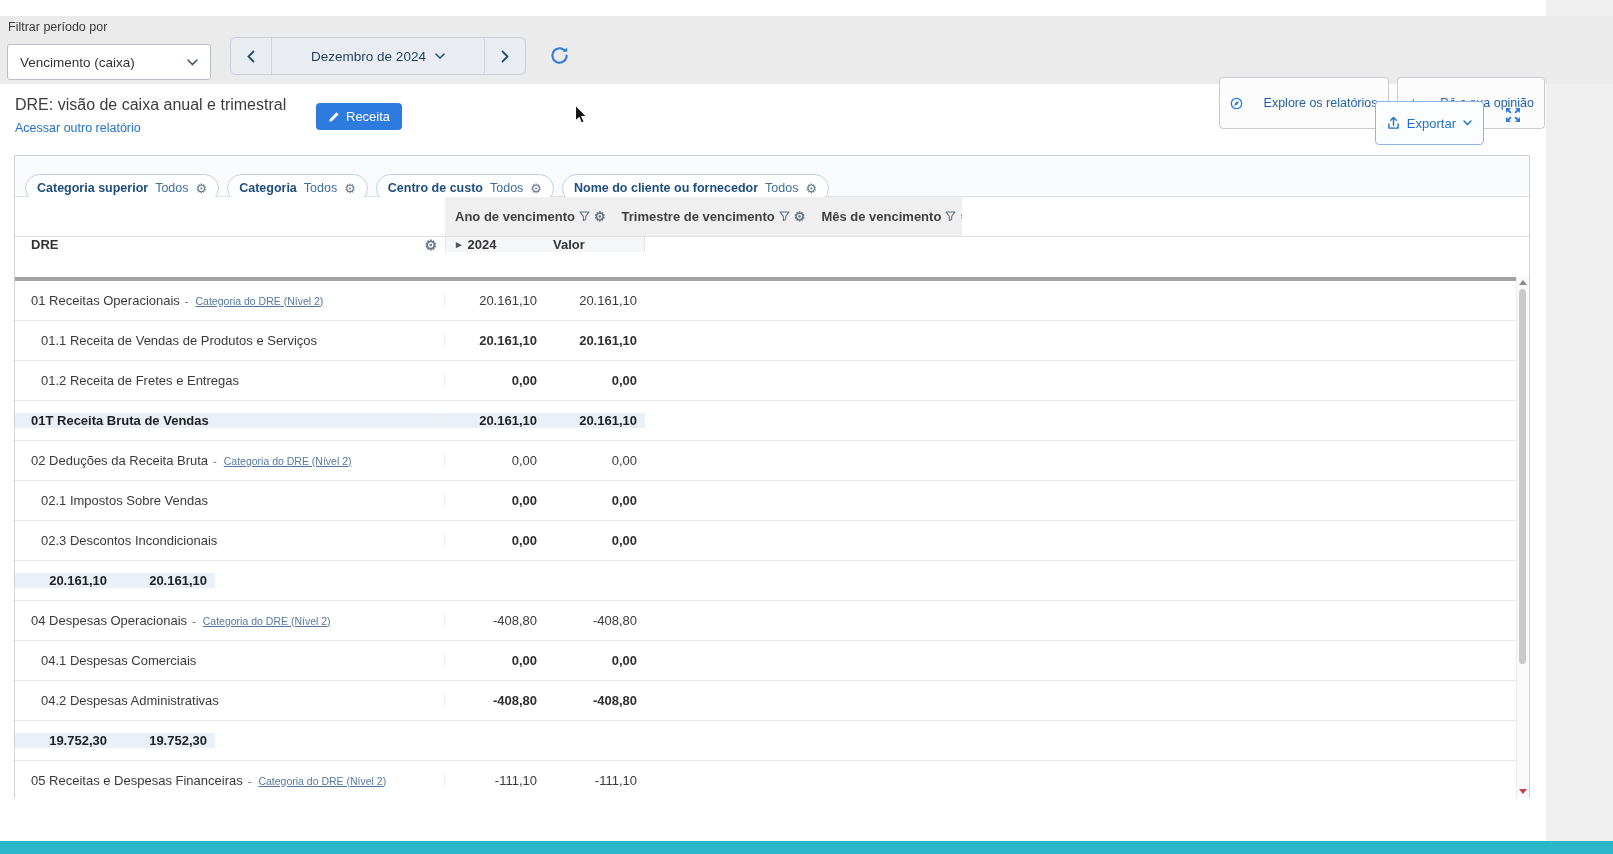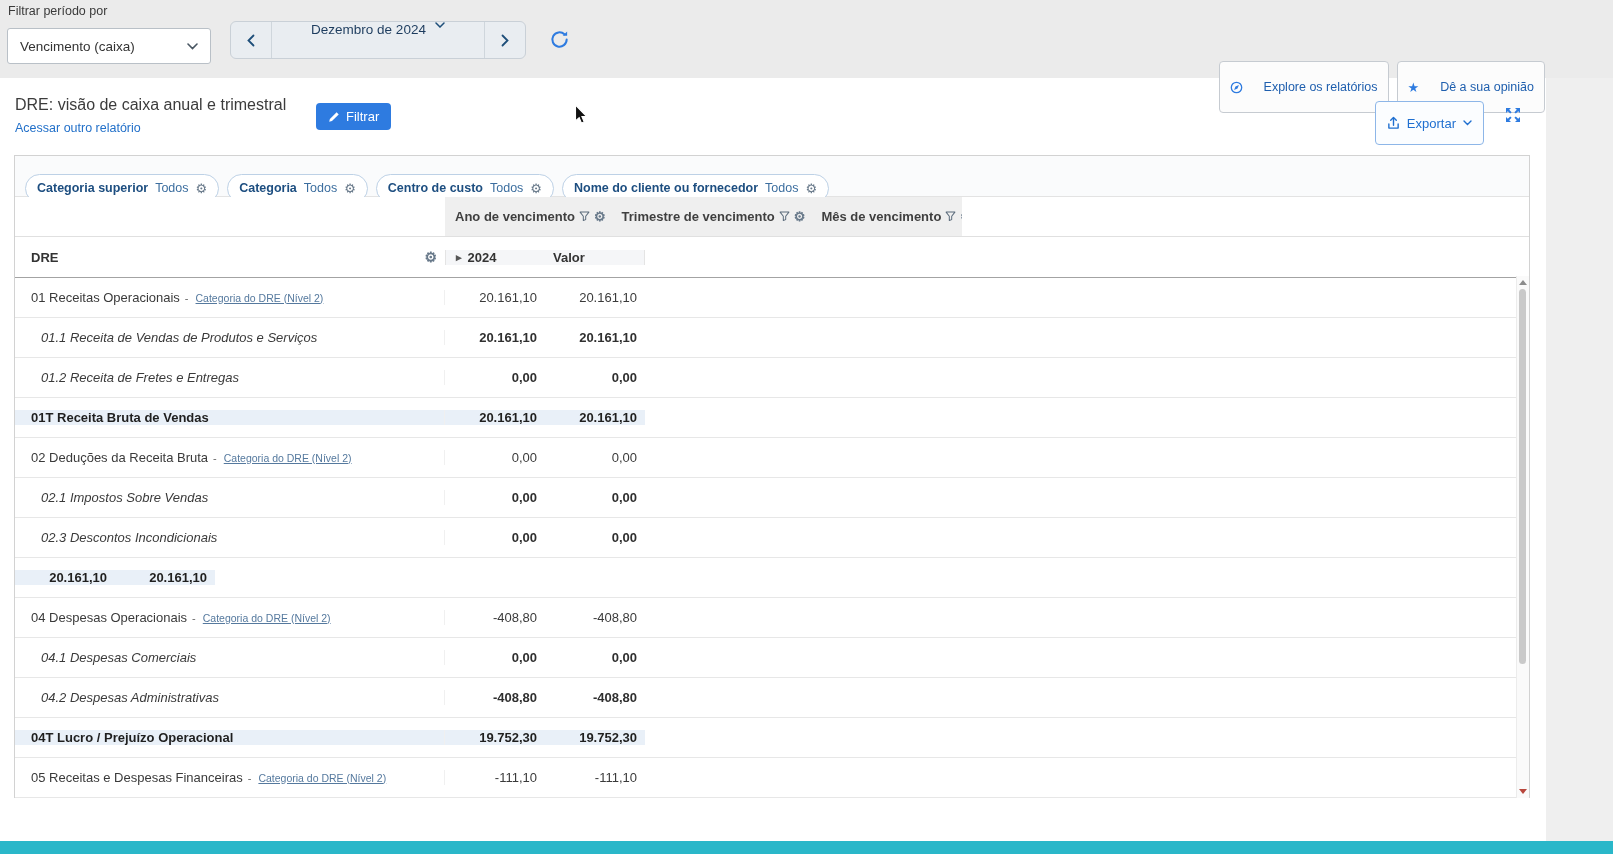--- a/index.html
+++ b/index.html
@@ -1,31 +1,31 @@
 <!DOCTYPE html>
 <html><head>
 <meta charset="utf-8">
 <style>
   html,body{margin:0;padding:0;}
   body{
     width:1613px;height:854px;position:relative;overflow:hidden;
     background:#ffffff;font-family:"Liberation Sans",sans-serif;color:#333;
   }
   
-  .topbar{position:absolute;left:0;top:0;width:1613px;height:78px;background:#ebebeb;}
+  .topbar{position:absolute;left:0;top:16px;width:1613px;height:68px;background:#ebebeb;}
   .filter-by-label{position:absolute;left:8px;top:4px;font-size:12.5px;color:#3a3a3a;}
   .period-type{position:absolute;left:7px;top:22px;width:204px;height:36px;background:#fff;
     border:1px solid #b9c0c7;border-radius:3px;display:flex;align-items:center;
     justify-content:space-between;padding:0 12px;box-sizing:border-box;font-size:13.5px;color:#333;cursor:pointer;margin-top:6px;}
   .period-nav{position:absolute;left:230px;top:21px;height:38px;display:flex;background:#e9edf1;
     border:1px solid #c9d0d7;border-radius:6px;box-sizing:border-box;overflow:hidden;}
   .pn-btn{width:40px;display:flex;align-items:center;justify-content:center;cursor:pointer;}
   .pn-btn.prev{border-right:1px solid #cfd6dc;}
   .pn-btn.next{border-left:1px solid #cfd6dc;}
-  .pn-label{width:212px;display:flex;justify-content:center;gap:9px;
+  .pn-label{width:212px;display:flex;align-items:center;justify-content:center;gap:9px;
     font-size:13.5px;color:#1d3c5e;cursor:pointer;}
   .refresh{position:absolute;left:549px;top:29px;cursor:pointer;line-height:0;}
   .topbar-actions{position:absolute;top:17px;right:68px;display:flex;gap:8px;}
   .tb-btn{height:26px;display:flex;align-items:center;gap:21px;padding:12px 10px;background:#fcfcfc;
     border:1px solid #c6cbd1;border-radius:4px;font-size:12.5px;color:#1f5fae;cursor:pointer;white-space:nowrap;margin-top:44px;}
   .star{font-size:13px;color:#2e7be0;line-height:1;}
   
   .report-title{position:absolute;left:15px;top:96px;font-size:16px;color:#3c3c3c;}
   .edit-btn{position:absolute;left:316px;top:103px;height:27px;padding:0 12px;background:#2e7be0;
     border:none;border-radius:4px;color:#fff;font-size:13px;display:flex;align-items:center;gap:6px;cursor:pointer;}
@@ -42,35 +42,35 @@
   .chip{display:inline-flex;align-items:center;gap:7px;height:27px;padding:0 11px;
     border:1px solid #bdd1e6;border-radius:15px;background:#fff;cursor:pointer;white-space:nowrap;margin-top:24px;}
   .chip-label{font-size:12.5px;font-weight:700;color:#1d4e80;}
   .chip-value{font-size:12.5px;color:#3c6e9f;}
   .gear{font-size:13px;color:#68798a;line-height:1;}
   .pivot-row{height:39px;border-bottom:1px solid #e0e0e0;position:relative;background:#fff;}
   .pivot-band{position:absolute;left:430px;top:0;height:100%;width:517px;background:#efefef;
     display:flex;align-items:center;gap:16px;padding-left:10px;box-sizing:border-box;overflow:hidden;}
   .pivot-item{display:flex;align-items:center;gap:4px;font-size:13px;font-weight:700;color:#3f3f3f;
     cursor:pointer;white-space:nowrap;}
-  .header-row{height:40px;border-bottom:1px solid #a3a3a3;display:flex;align-items:center;}
+  .header-row{height:40px;border-bottom:4px solid #a3a3a3;display:flex;align-items:flex-start;}
   .h-dre{width:430px;display:flex;align-items:center;justify-content:space-between;
     padding:0 8px 0 16px;box-sizing:border-box;font-size:13px;font-weight:700;color:#333;}
   .h-vals{width:200px;background:#f5f6f8;border-left:1px solid #e4e4e4;border-right:1px solid #e4e4e4;
     display:flex;box-sizing:border-box;}
   .h-year{width:100px;display:flex;align-items:center;gap:6px;padding-left:10px;
     font-weight:700;font-size:13px;color:#333;box-sizing:border-box;}
   .h-valor{width:100px;display:flex;align-items:center;padding-left:8px;font-weight:700;font-size:13px;color:#333;box-sizing:border-box;}
   .h-fill{flex:1;}
   .tri{font-size:11px;color:#555;cursor:pointer;}
   .tbody{position:relative;}
   .trow{display:flex;height:39px;border-bottom:1px solid #e7e7e7;align-items:center;font-size:13px;color:#3a3a3a;}
   .c-label{width:430px;display:flex;align-items:center;gap:5px;padding-left:16px;
     box-sizing:border-box;border-right:1px solid #f0f0f0;white-space:nowrap;overflow:hidden;}
-  .t-sub .c-label{padding-left:26px;font-style:italic;}
+  .t-sub .c-label{padding-left:26px;}
   .c-year,.c-value{width:100px;display:flex;align-items:center;justify-content:flex-end;
     padding-right:8px;box-sizing:border-box;}
   .c-fill{flex:1;border-left:1px solid #f0f0f0;}
   .t-sub .c-year,.t-sub .c-value{font-weight:700;color:#2f2f2f;}
   .t-total .c-label{font-weight:700;color:#1f1f1f;}
   .t-total .c-year,.t-total .c-value{font-weight:700;color:#1f1f1f;}
   .t-total .c-label,.t-total .c-year,.t-total .c-value{background:#e9f0f8;}
   .dash{font-size:11px;color:#666;}
   .cat-link{font-size:10.5px;color:#55799e;text-decoration:underline;cursor:pointer;margin-left:2px;}
   
@@ -153,21 +153,21 @@
   </div>
 </div>
 
 <div class="report-title">DRE: visão de caixa anual e trimestral</div>
 <button class="edit-btn">
   <span style="line-height:0;">
     <svg width="12" height="12" viewBox="0 0 12 12" fill="#fff">
         <path d="M1.2 10.8l.7-2.8 6.7-6.7 2.1 2.1-6.7 6.7-2.8.7z"></path>
       </svg>
   </span>
-  <span>Filtrar</span>
+  <span>Receita</span>
 </button>
 <a class="other-report">Acessar outro relatório</a>
 
 <div class="export-btn">
   <span style="line-height:0;">
     <svg width="13" height="14" viewBox="0 0 14 15" fill="none" stroke="#1f6fd0" stroke-width="1.5" stroke-linecap="round" stroke-linejoin="round">
       <path d="M7 10V2.2"></path>
         <path d="M4 4.6L7 1.6l3 3"></path>
         <path d="M2 8.5V13h10V8.5"></path>
     </svg>
@@ -350,23 +350,20 @@
       </div>
       <div class="trow t-sub">
         <div class="cell c-label">
           <span>04.2 Despesas Administrativas</span>
         </div>
         <div class="cell c-year">-408,80</div>
         <div class="cell c-value">-408,80</div>
         <div class="cell c-fill"></div>
       </div>
       <div class="trow t-total">
-        <div class="cell c-label">
-          <span>04T Lucro / Prejuízo Operacional</span>
-        </div>
         <div class="cell c-year">19.752,30</div>
         <div class="cell c-value">19.752,30</div>
         <div class="cell c-fill"></div>
       </div>
       <div class="trow t-category">
         <div class="cell c-label">
           <span>05 Receitas e Despesas Financeiras</span>
           <span class="dash">-</span>
           <a class="cat-link">Categoria do DRE (Nível 2)</a>
         </div>

